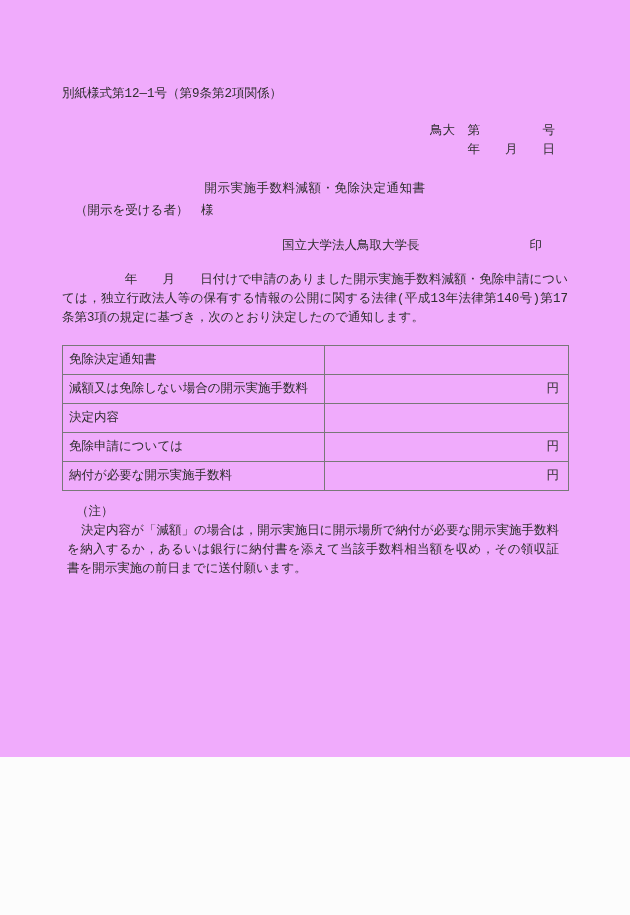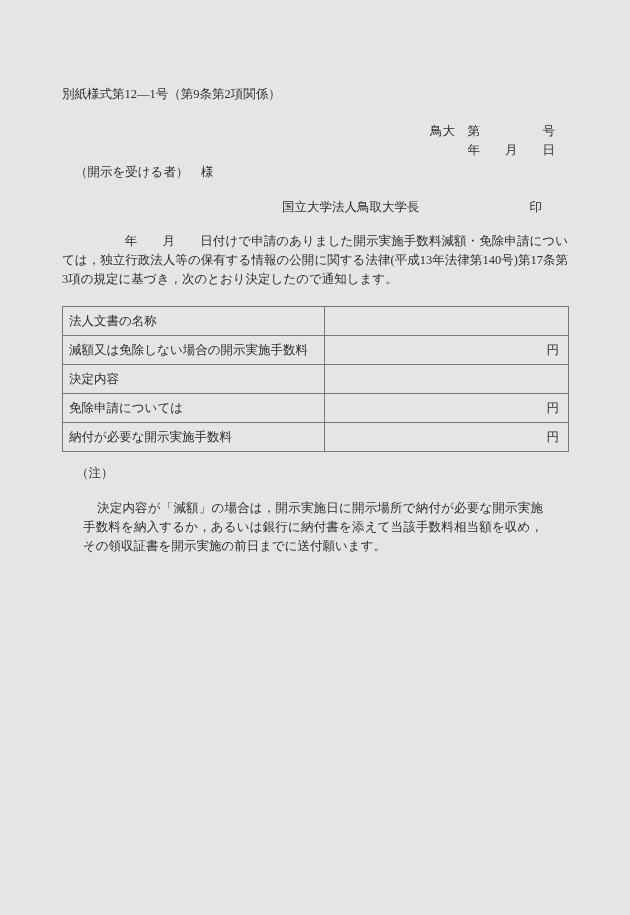--- a/index.html
+++ b/index.html
@@ -3,25 +3,25 @@
 <meta charset="utf-8">
 <style>
   html, body {
     margin: 0;
     padding: 0;
     background: #fcfcfc;
   }
   .page {
     position: relative;
     width: 630px;
-    height: 915px;
+    height: 757px;
     box-sizing: border-box;
-    background: #e5e5e5;
+    background: #f0abfc;
     color: #2e2e2e;
-    font-family: Liberation Serif, serif;
+    font-family: Liberation Mono, monospace;
     font-size: 12.5px;
     line-height: 19px;
     padding: 85px 62px 0 62px;
     overflow: hidden;
   }
   .form-number {
     text-align: left;
   }
   .doc-meta {
     margin-top: 18px;
@@ -70,51 +70,52 @@
   .fee-table td.cell-value { width: 228px; text-align: right; padding-right: 9px; }
   .note {
     margin-top: 12px;
     padding-left: 5px;
     width: 492px;
   }
   .note-label {
     padding-left: 9px;
   }
   .note-text {
-    margin: 16px;
+    margin: 0;
     text-indent: 14px;
     text-align: justify;
   }
 </style>
 </head>
 <body>
 
 <div class="page">
 
   <div class="form-number">別紙様式第12―1号（第9条第2項関係）</div>
 
   <div class="doc-meta">
     <div>鳥大　第　　　　　号</div>
     <div>年　　月　　日</div>
   </div>
 
+  <h1 class="title">開示実施手数料減額・免除決定通知書</h1>
 
   <div class="addressee">（開示を受ける者）　様</div>
 
   <div class="issuer">
     <span>国立大学法人鳥取大学長</span>
     <span>印</span>
   </div>
 
   <p class="body-text">　　　　　年　　月　　日付けで申請のありました開示実施手数料減額・免除申請については，独立行政法人等の保有する情報の公開に関する法律(平成13年法律第140号)第17条第3項の規定に基づき，次のとおり決定したので通知します。</p>
 
   <table class="fee-table">
     <tbody>
       <tr>
-        <td class="cell-label">法人文書の名称</td>
+        <td class="cell-label">免除決定通知書</td>
         <td class="cell-value"></td>
       </tr>
       <tr>
         <td class="cell-label">減額又は免除しない場合の開示実施手数料</td>
         <td class="cell-value">円</td>
       </tr>
       <tr>
         <td class="cell-label">決定内容</td>
         <td class="cell-value"></td>
       </tr>

